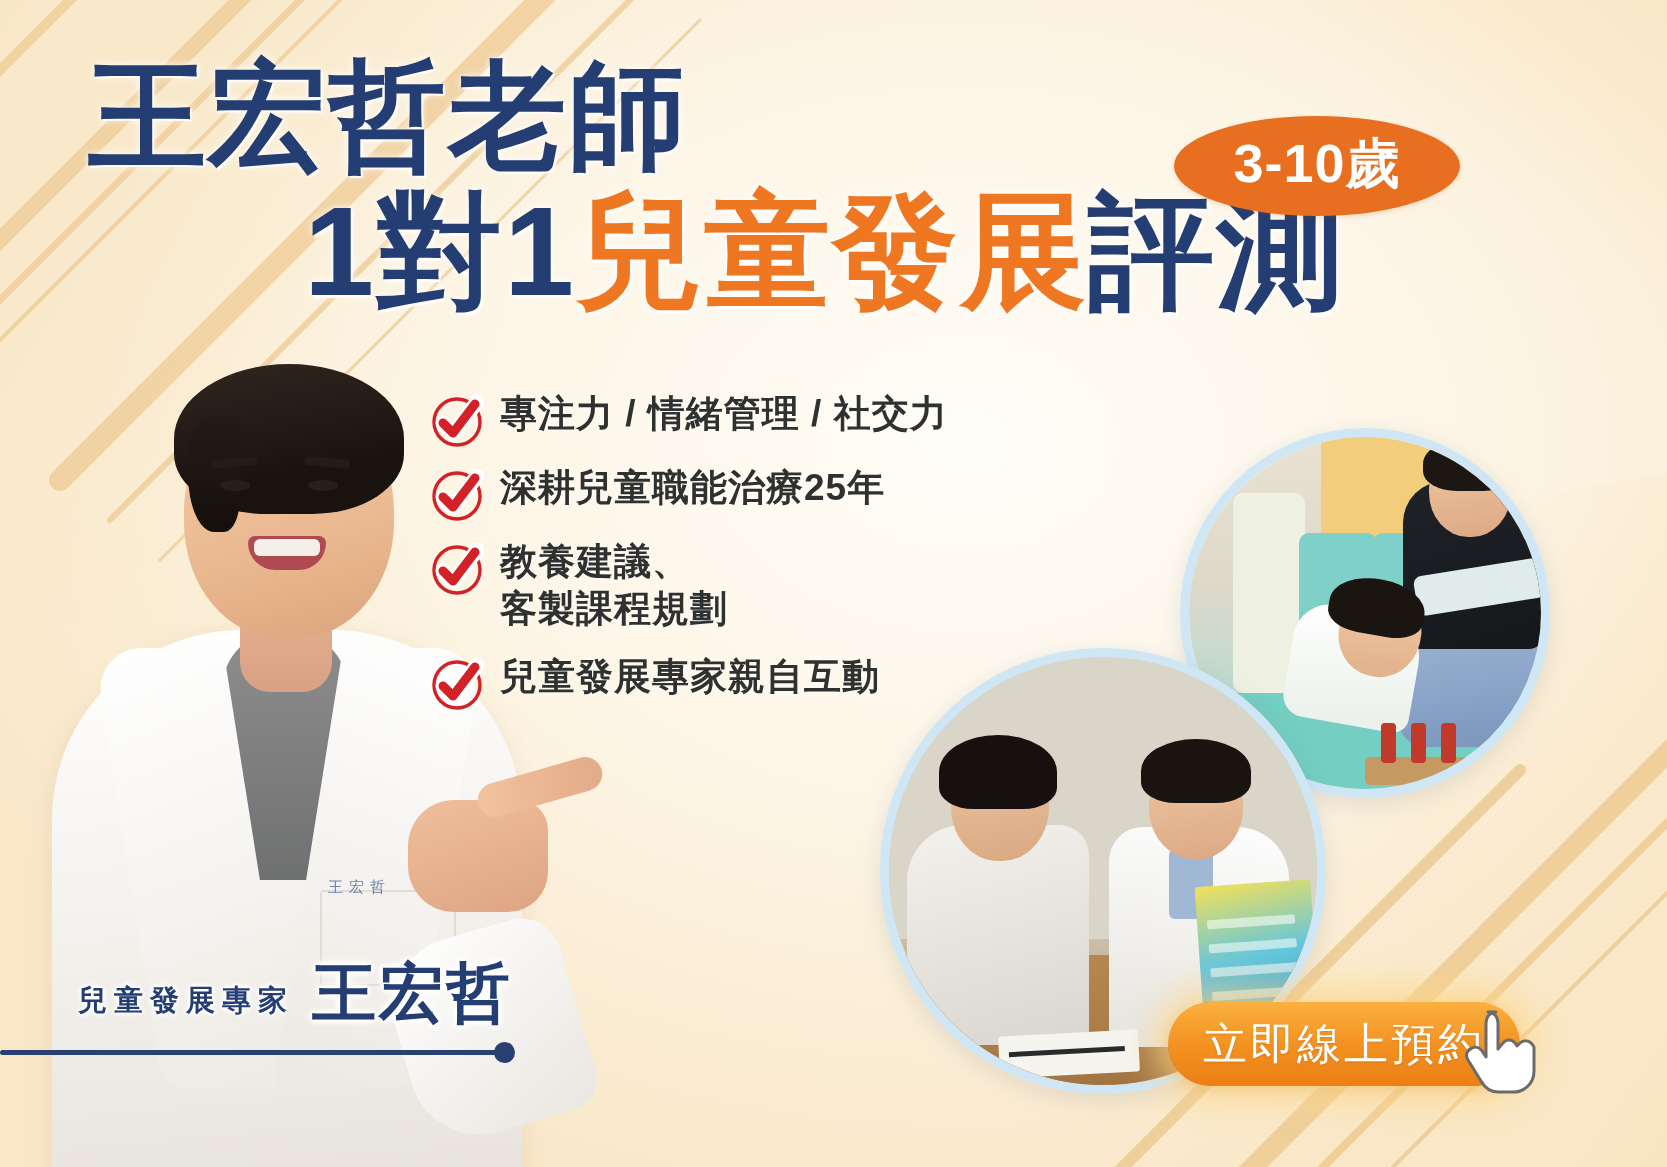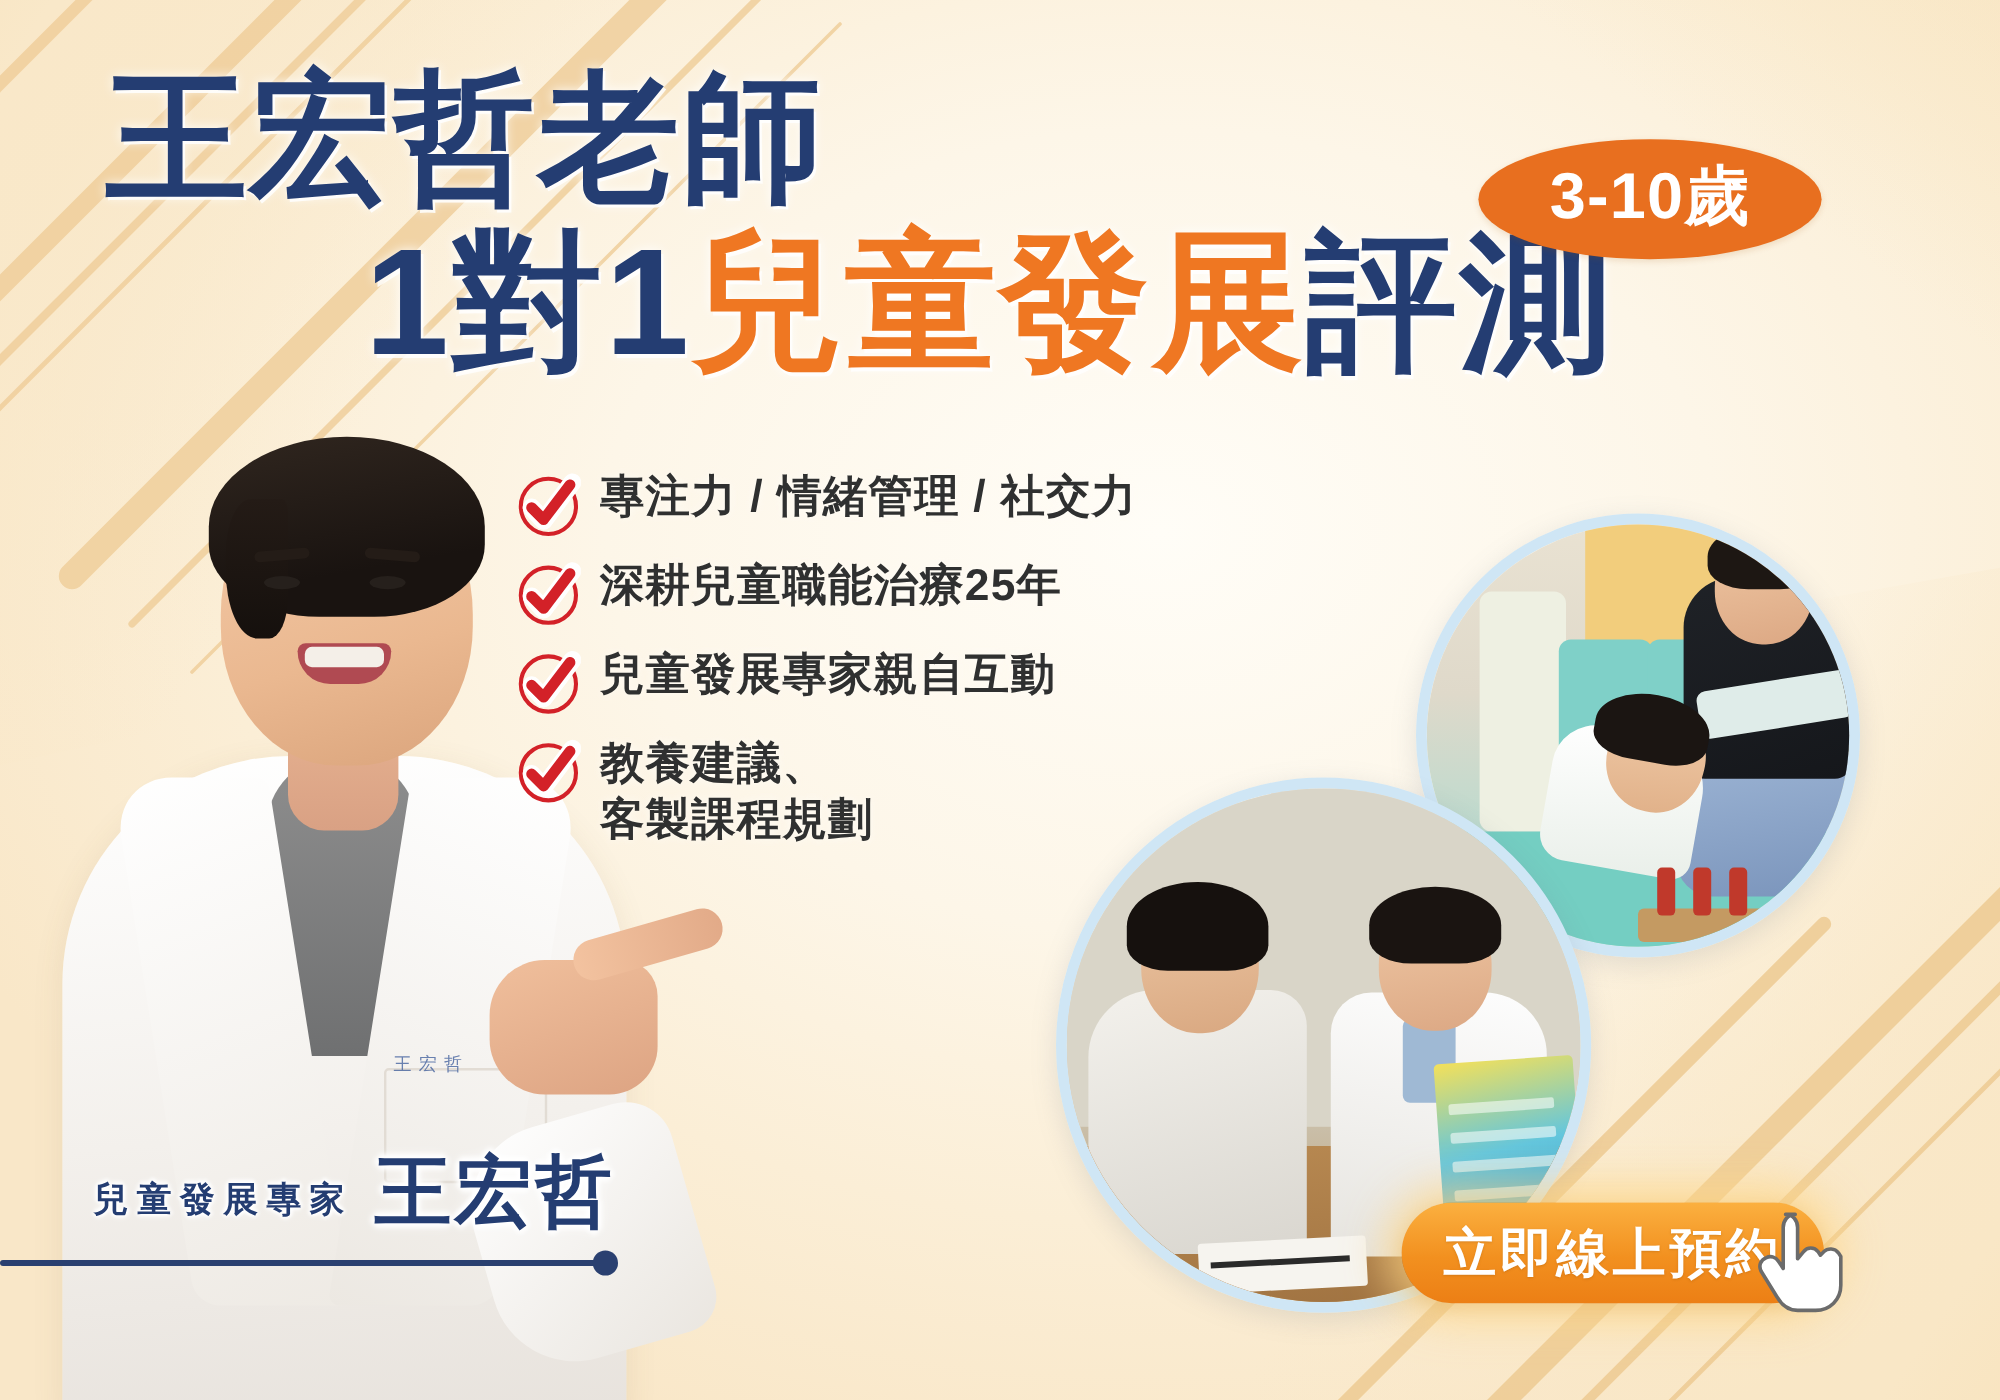--- a/index.html
+++ b/index.html
@@ -41,21 +41,21 @@
     text-shadow:0 0 10px rgba(255,255,255,.95), 2px 2px 0 rgba(255,255,255,.85);
   }
   #title-line2{
     margin-left:216px;margin-top:12px;font-size:126px;
     text-shadow:0 0 10px rgba(255,255,255,.95), 2px 3px 0 rgba(255,255,255,.8);
   }
   .t-navy{color:#243d72;}
   .t-orange{color:#ef7722;}
   
   #age-badge{
-    position:absolute;left:1232px;top:116px;width:286px;height:100px;
+    position:absolute;left:1174px;top:116px;width:286px;height:100px;
     background:#e86f1f;border-radius:50%;
     display:flex;align-items:center;justify-content:center;z-index:25;
     box-shadow:0 2px 5px rgba(160,85,15,.16);
     text-align:right;
   }
   #age-badge span{
     color:#ffffff;font-size:54px;font-weight:700;letter-spacing:1px;
     position:relative;top:-2px;
   }
   
@@ -277,21 +277,21 @@
   }
   
   #cta-button{
     position:absolute;left:1168px;top:1002px;width:352px;height:84px;z-index:35;
     background:linear-gradient(180deg,#fbb040 0%,#f2901f 55%,#ec7f15 100%);
     border-radius:44px;display:flex;align-items:center;justify-content:center;
     box-shadow:0 0 34px 14px rgba(253,214,135,.75), 0 4px 12px rgba(150,85,10,.25);
     cursor:pointer;
   }
   #cta-button span{
-    color:#ffffff;font-size:44px;font-weight:700;letter-spacing:3px;
+    color:#ffffff;font-size:44px;font-weight:400;letter-spacing:3px;
     text-shadow:0 1px 2px rgba(150,80,10,.3);
   }
   #cursor-icon{
     position:absolute;left:1462px;top:1006px;width:76px;height:92px;z-index:40;
     pointer-events:none;
   }
 </style>
 </head>
 <body>
 
@@ -375,35 +375,35 @@
     </div>
 
     <div class="bullet-row">
       <span class="check-icon">
         <svg viewBox="0 0 54 54" width="54" height="54">
           <circle cx="27" cy="28" r="23" fill="none" stroke="#d32128" stroke-width="3.4"></circle>
           <path d="M13 29 L23 40 L47 8" fill="none" stroke="#ffffff" stroke-width="15" stroke-linecap="round" stroke-linejoin="round"></path>
           <path d="M13 29 L23 39 L45 10" fill="none" stroke="#d32128" stroke-width="9" stroke-linecap="round" stroke-linejoin="round"></path>
         </svg>
       </span>
-      <span class="bullet-text">兒童發展專家親自互動</span>
+      <span class="bullet-text">
+        <span class="sub">教養建議、</span>
+        <span class="sub">客製課程規劃</span>
+      </span>
     </div>
 
     <div class="bullet-row">
       <span class="check-icon">
         <svg viewBox="0 0 54 54" width="54" height="54">
           <circle cx="27" cy="28" r="23" fill="none" stroke="#d32128" stroke-width="3.4"></circle>
           <path d="M13 29 L23 40 L47 8" fill="none" stroke="#ffffff" stroke-width="15" stroke-linecap="round" stroke-linejoin="round"></path>
           <path d="M13 29 L23 39 L45 10" fill="none" stroke="#d32128" stroke-width="9" stroke-linecap="round" stroke-linejoin="round"></path>
         </svg>
       </span>
-      <span class="bullet-text">
-        <span class="sub">教養建議、</span>
-        <span class="sub">客製課程規劃</span>
-      </span>
+      <span class="bullet-text">兒童發展專家親自互動</span>
     </div>
 
   </div>
 
   <div class="photo-circle" id="photo-therapy">
     <div class="ph-inner">
       <div class="th-bg"></div>
       <div class="th-pad y"></div>
       <div class="th-pad c1"></div>
       <div class="th-pad c2"></div>

